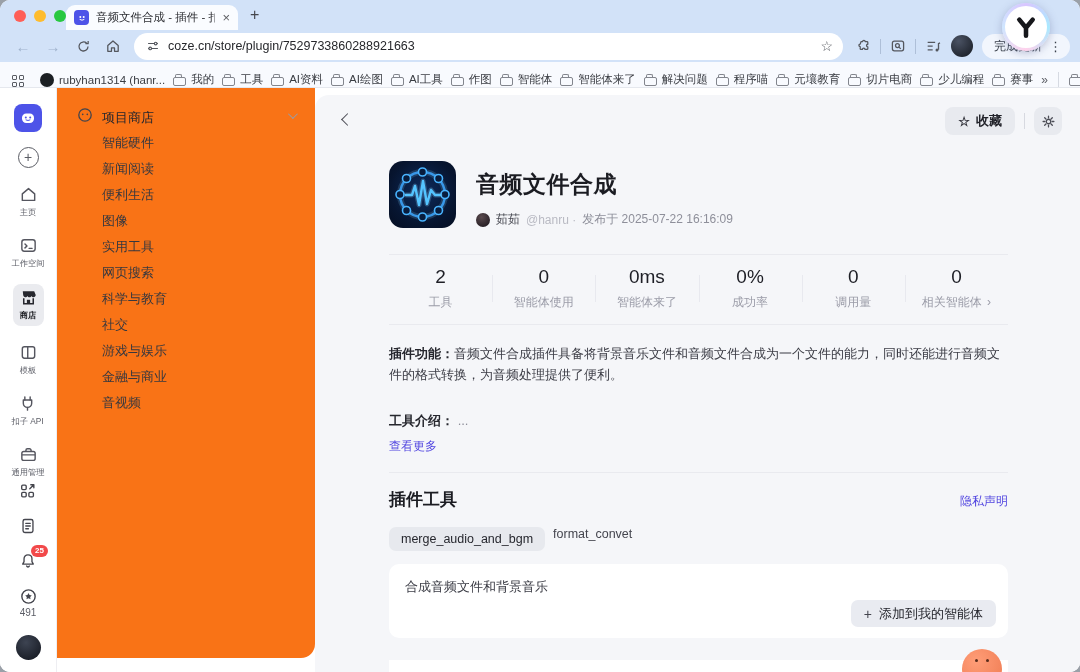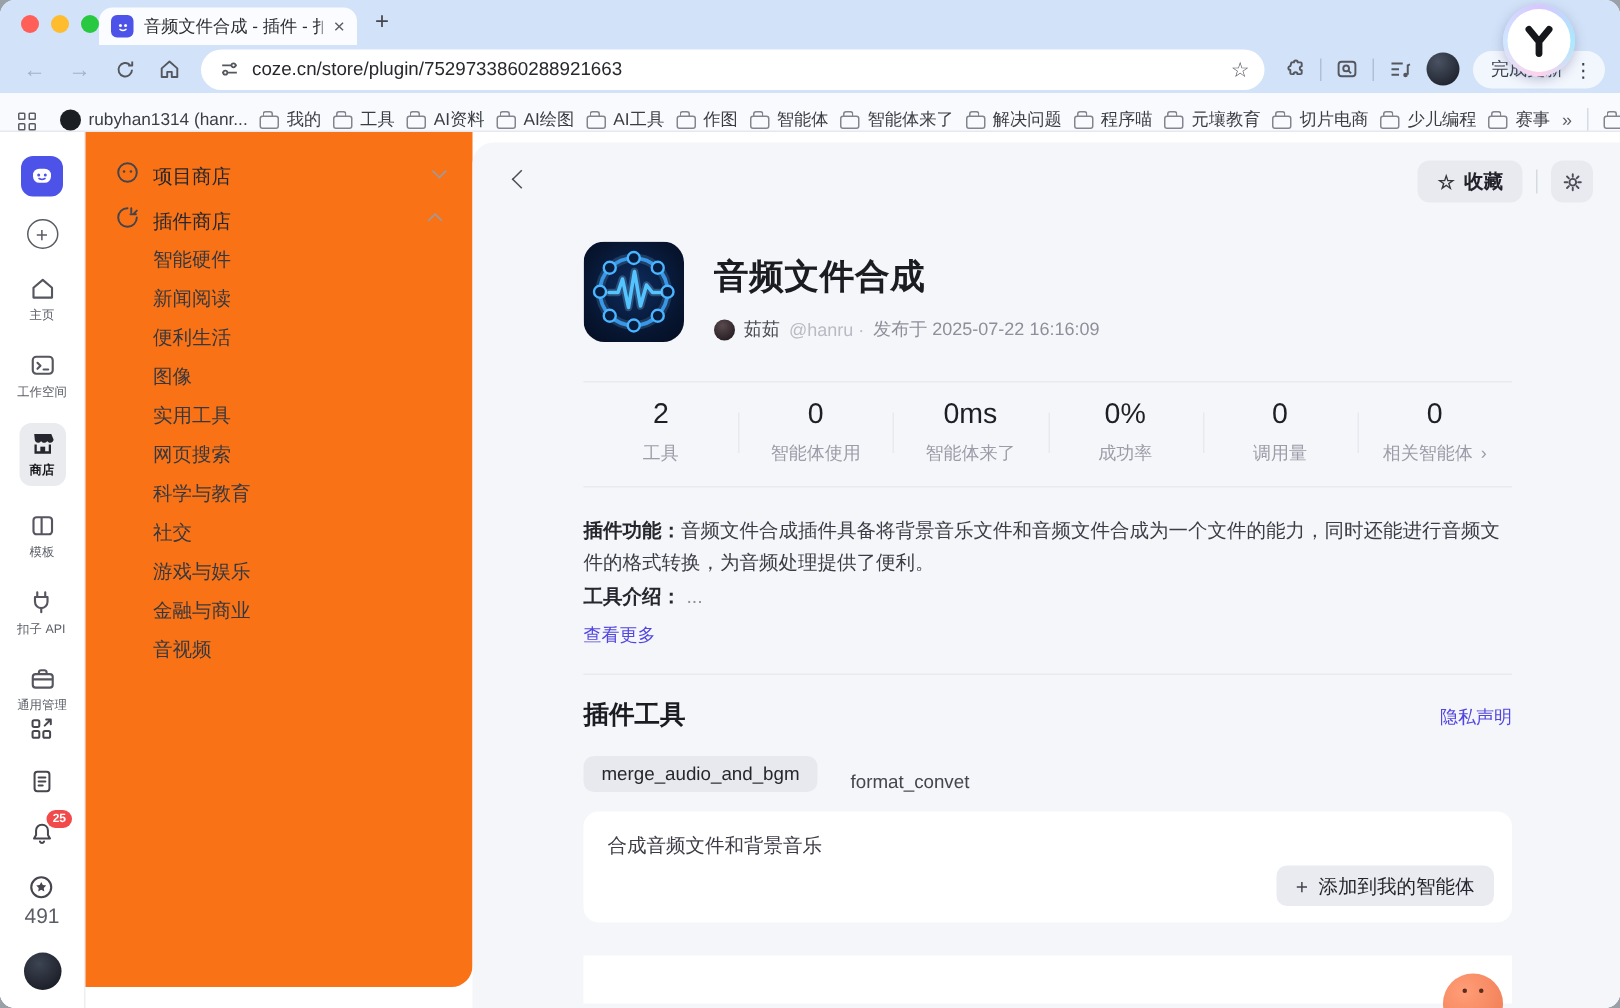--- a/index.html
+++ b/index.html
@@ -47,21 +47,21 @@
 .rail{position:absolute;left:0;top:0;bottom:0;width:57px;display:flex;flex-direction:column;align-items:center;border-right:1px solid #eeeef2;background:#fff}
 .logo{margin-top:16px;width:28px;height:28px;border-radius:8px;background:#4d53e8;display:flex;align-items:center;justify-content:center}
 .plus-btn{margin-top:15px;width:21px;height:21px;border-radius:50%;border:1.4px solid #5a5c64;color:#5a5c64;font-size:14px;line-height:18px;text-align:center}
 .rit{display:flex;flex-direction:column;align-items:center;gap:2px;margin-top:17px}
 .rit .rl{font-size:9px;color:#5b5d66;white-space:nowrap;transform:scale(.92)}
 .rit.active{background:#eaebef;border-radius:8px;padding:4px 6px;margin-top:14px}
 .rit.active .rl{color:#17181d;font-weight:bold}
 .rail-bottom{margin-top:auto;display:flex;flex-direction:column;align-items:center;gap:17px;margin-bottom:12px}
 .bell-wrap{position:relative}
 .badge{position:absolute;top:-7px;right:-11px;background:#f2494a;color:#fff;font-size:8px;line-height:12px;padding:0 4px;border-radius:7px;font-weight:bold}
-.pts{font-size:14px;color:#5b5d66;text-align:center;margin-top:1px}
+.pts{font-size:10px;color:#5b5d66;text-align:center;margin-top:1px}
 .avatar-rail{width:25px;height:25px;border-radius:50%;background:radial-gradient(circle at 40% 30%,#3d4452,#11141c)}
 
 
 .navpanel{position:absolute;left:57px;top:0;bottom:14px;width:258px;background:#f97316;padding:12px 14px 0 14px;border-radius:0 0 14px 0}
 .sec{height:30px;display:flex;align-items:center;gap:9px;padding:0 6px;border-radius:8px}
 .sec .sl{font-size:13px;color:#26272e;flex:1}
 .chev{width:7px;height:7px;border-right:1.4px solid #9a9ba3;border-bottom:1.4px solid #9a9ba3;flex:none}
 .chev.down{transform:rotate(45deg) translateY(-2px)}
 .chev.up{transform:rotate(-135deg) translateY(-2px)}
 .cat{height:26px;line-height:26px;padding-left:31px;font-size:13px;color:#37383f;border-radius:8px}
@@ -87,28 +87,28 @@
 .d1{margin-top:26px}
 .stats{display:flex;padding:11px 0 13px}
 .stat{flex:1;text-align:center;position:relative}
 .stat::before{content:'';position:absolute;left:0;top:9px;bottom:9px;width:1px;background:#e8e9ef}
 .stat:first-child::before{display:none}
 .sv{font-size:19px;color:#1e1f26;font-weight:500}
 .sl{margin-top:6px;font-size:12px;color:#9b9ca8}
 .sl .more{margin-left:2px;color:#9b9ca8}
 .desc{margin-top:18px;font-size:13px;line-height:21px;color:#3c3d46}
 .desc b{color:#26272e}
-.intro{margin-top:4px;font-size:13px;color:#3c3d46}
+.intro{margin-top:27px;font-size:13px;color:#3c3d46}
 .intro b{color:#26272e}
 .see-more{margin-top:8px;font-size:12px;color:#5246e0}
 .d3{margin-top:17px}
 .tools-head{margin-top:15px;display:flex;align-items:baseline;justify-content:space-between}
 .tools-title{font-size:17px;font-weight:bold;color:#1b1c22}
 .privacy{font-size:12px;color:#5246e0}
-.tabs{margin-top:16px;display:flex;align-items:flex-end;gap:22px}
+.tabs{margin-top:16px;display:flex;align-items:flex-start;gap:8px}
 .tpill{height:24px;line-height:24px;padding:0 12px;background:#e7e9ee;border-radius:7px;font-size:12.5px;color:#26272e}
 .tplain{font-size:12.5px;color:#44454e}
 .tool-card{margin-top:13px;height:74px;background:#fff;border-radius:10px;position:relative;padding:14px 16px}
 .tc-desc{font-size:13px;color:#3b3c45}
 .add-btn{position:absolute;right:12px;bottom:11px;height:27px;background:#e9ebf1;border-radius:7px;display:flex;align-items:center;gap:7px;padding:0 13px;font-size:13px;color:#26272e}
 .add-btn .pl{font-size:14px;color:#44454e}
 .ptable{margin-top:22px}
 .pt-head{height:26px;background:#e2e4eb;border-radius:8px 8px 0 0;display:flex;align-items:center;font-size:12px;color:#565760}
 .pt-c1{width:316px;padding-left:14px}
 .pt-c2{flex:1}
@@ -377,28 +377,20 @@
 
     <div class="navpanel">
       <div class="sec">
         <svg width="16" height="16" viewBox="0 0 16 16" fill="none" stroke="#43444c" stroke-width="1.3">
             <circle cx="8" cy="8" r="6.2"></circle>
             <circle cx="5.7" cy="7.3" r=".85" fill="#43444c" stroke="none"></circle>
             <circle cx="10.3" cy="7.3" r=".85" fill="#43444c" stroke="none"></circle>
           </svg>
         <span class="sl">项目商店</span>
         <span class="chev down"></span>
-      </div>
-      <div class="sec">
-        <svg width="16" height="16" viewBox="0 0 16 16" fill="none" stroke="#43444c" stroke-width="1.3" stroke-linecap="round">
-            <path d="M14.2 8A6.2 6.2 0 1 1 8 1.8"></path>
-            <path d="M10.5 1.8v2.7M14.2 3.4l-2 2M10 5.8h3.6"></path>
-          </svg>
-        <span class="sl">插件商店</span>
-        <span class="chev up"></span>
       </div>
       <div class="cat">智能硬件</div>
       <div class="cat">新闻阅读</div>
       <div class="cat">便利生活</div>
       <div class="cat">图像</div>
       <div class="cat">实用工具</div>
       <div class="cat">网页搜索</div>
       <div class="cat">科学与教育</div>
       <div class="cat">社交</div>
       <div class="cat">游戏与娱乐</div>

